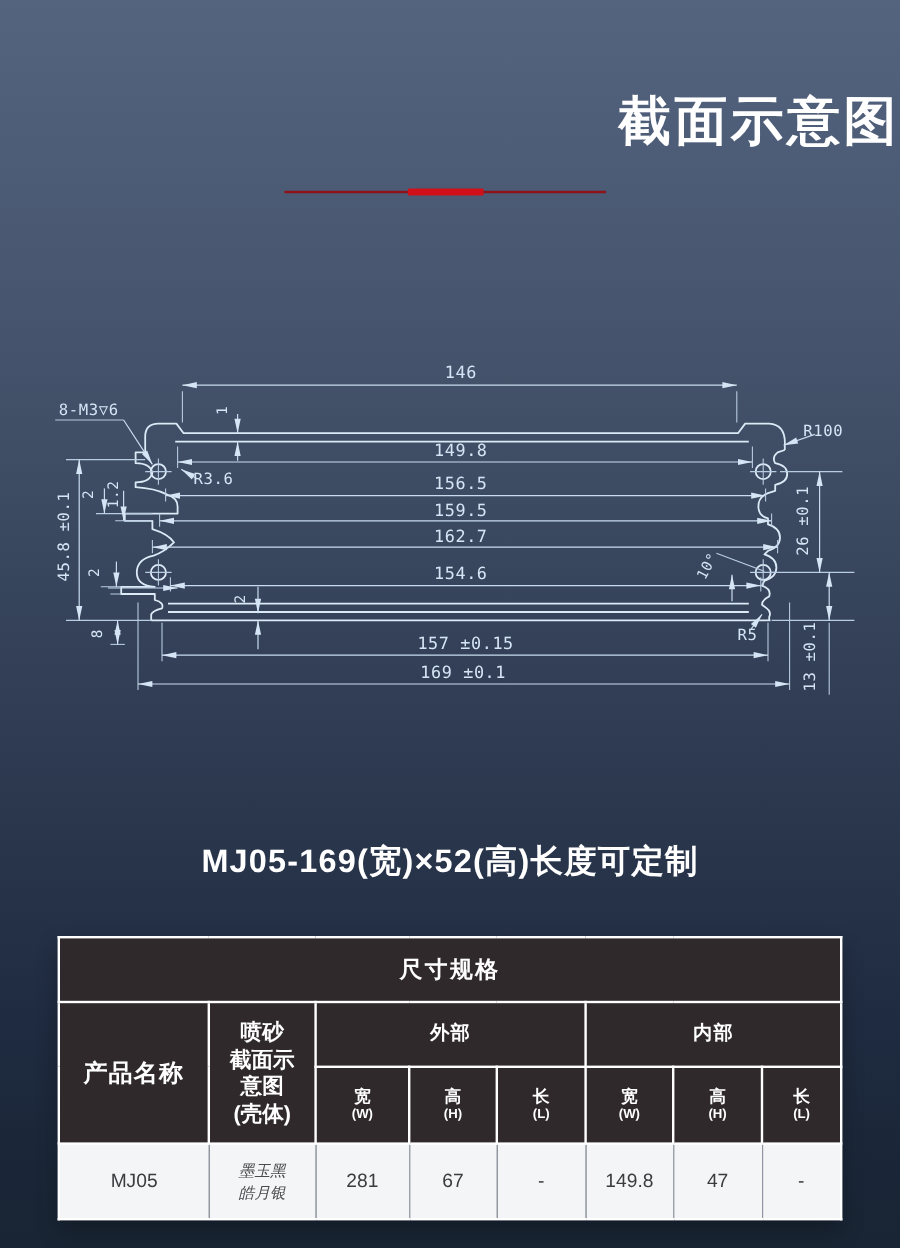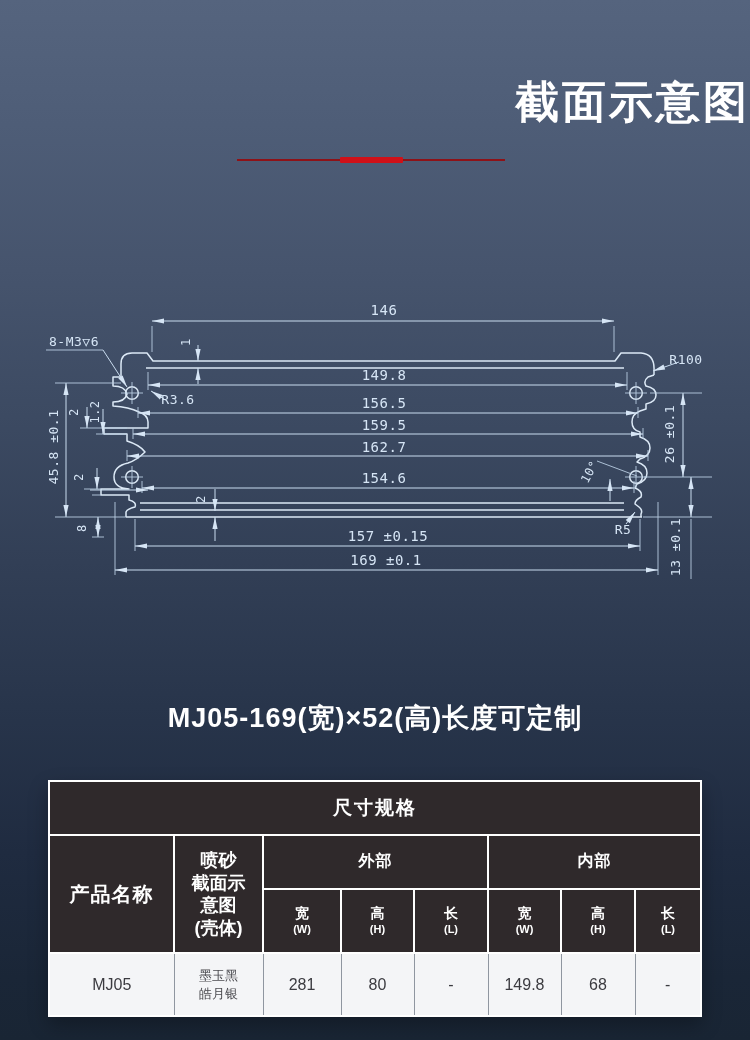--- a/index.html
+++ b/index.html
@@ -42,21 +42,21 @@
   table.spec td:last-child{border-right:2px solid #ffffff;}
   tr.r-title{height:40px;}  tr.r-group{height:34px;}
   tr.r-sub{height:57px;}    tr.r-data{height:44px;}
   .t-title{font-size:19px;letter-spacing:2px;}
   .t-product{font-size:20px;letter-spacing:1px;}
   .t-finish div{font-size:18px;line-height:1.25;}
   .t-group{font-size:16px;letter-spacing:1px;}
   th.sub .cn{font-size:14px;line-height:1.2;}
   th.sub .en{font-size:11px;line-height:1.2;margin-top:1px;}
   td.val{font-size:16px;}
-  td.finish-val div{font-size:13px;line-height:1.35;color:#4a4a4f;}
+  td.finish-val div{font-size:13px;line-height:1.35;color:#4a4a4f;font-style:italic;}
 </style>
 </head>
 <body>
 
 <div class="page">
 
   <h1 class="page-title">截面示意图</h1>
 
   <div class="divider">
     <div class="divider-line"></div>
@@ -229,22 +229,22 @@
             <div class="en">(L)</div>
           </th>
         </tr>
       <tr class="r-data" id="data-row">
         <td class="val">MJ05</td>
         <td class="finish-val" id="finish-cell">
             <div>墨玉黑</div>
             <div>皓月银</div>
           </td>
       <td class="val">281</td>
-          <td class="val">80</td>
+          <td class="val">67</td>
           <td class="val">-</td>
           <td class="val">149.8</td>
-          <td class="val">68</td>
+          <td class="val">47</td>
           <td class="val">-</td>
         </tr>
     </tbody>
   </table>
 
 </div>
 
 </body></html>

